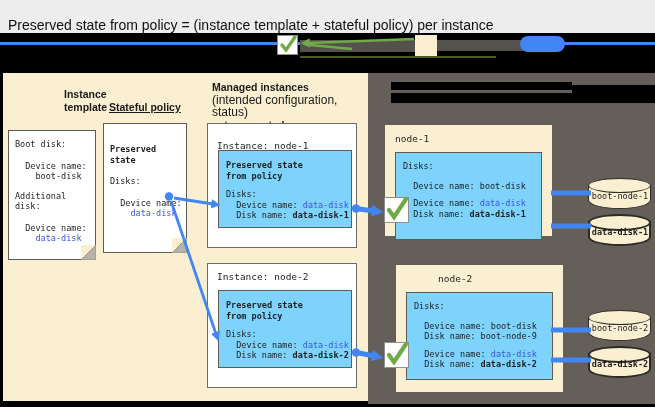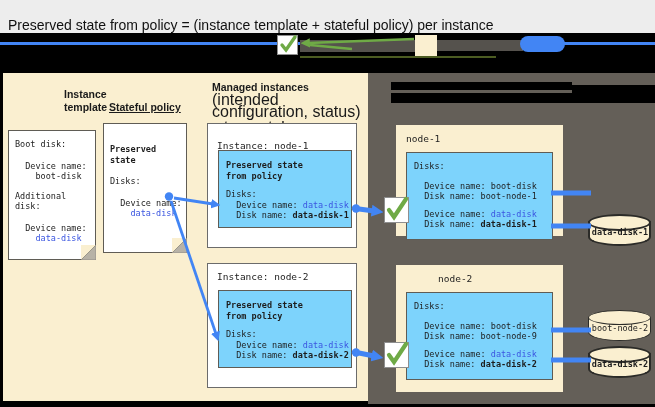--- a/index.html
+++ b/index.html
@@ -15,21 +15,21 @@
   .graybar1{left:300px;top:40px;width:115px;height:12px;background:var(--bargray);}
   .graybar2{left:437px;top:40px;width:86px;height:11px;background:var(--bargray);}
   .creamrect{left:415px;top:35px;width:22px;height:21px;background:var(--cream);}
   .bluepill{left:520px;top:36px;width:45px;height:16px;background:var(--blue);border-radius:8px;}
   
   .cream-panel{left:3px;top:73px;width:365px;height:328px;background:var(--cream);}
   .dark-panel{left:368px;top:73px;width:287px;height:331px;background:var(--dark);}
   .redact{background:#000;}
   
   .h-bold{font-weight:bold;font-size:10.5px;color:#1a1a1a;line-height:12.5px;}
-  .h-reg{font-size:16px;color:#1a1a1a;line-height:12.5px;}
+  .h-reg{font-size:12px;color:#1a1a1a;line-height:12.5px;}
   
   .doc{background:#fff;border:1px solid #5f5c55;}
   .fold{right:-1px;bottom:-1px;width:15px;height:15px;background:var(--cream);}
   .fold svg{display:block;}
   
   .wbox{background:#7dd3fc;border:1px solid #5f5c55;}
   .obox{background:#fff;border:1.5px solid #6b6b6b;}
   .nodebox{background:var(--cream);}
   
   .mono{font-family:"DejaVu Sans Mono",monospace;font-size:8.5px;line-height:10.5px;
@@ -141,46 +141,50 @@
       <div class="abs" style="left:7px;top:9px;">
         <div class="mono b">Preserved state</div>
         <div class="mono b">from policy</div>
         <div class="mono mt8">Disks:</div>
         <div class="mono"><span>  Device name: </span><span class="tblue">data-disk</span></div>
         <div class="mono"><span>  Disk name: </span><span class="b">data-disk-2</span></div>
       </div>
     </div>
   </div>
 
-  <div class="abs nodebox" style="left:396px;top:125px;width:167px;height:111px;">
+  <div class="abs nodebox" style="left:385px;top:125px;width:167px;height:111px;">
     <div class="abs mono-lg" style="left:10px;top:8px;">node-1</div>
     <div class="abs wbox" style="left:10px;top:27px;width:145px;height:86px;">
       <div class="abs" style="left:7px;top:8px;">
         <div class="mono">Disks:</div>
         <div class="mono mt9">  Device name: boot-disk</div>
-        <div class="mono">  Disk name: boot-node-1</div>
         <div class="mono mt7"><span>  Device name: </span><span class="tblue">data-disk</span></div>
         <div class="mono"><span>  Disk name: </span><span class="b">data-disk-1</span></div>
       </div>
     </div>
   </div>
 
   <div class="abs nodebox" style="left:396px;top:265px;width:167px;height:127px;">
     <div class="abs mono-lg" style="left:10px;top:8px;margin-left:32px;">node-2</div>
     <div class="abs wbox" style="left:10px;top:27px;width:145px;height:86px;">
       <div class="abs" style="left:7px;top:8px;">
         <div class="mono">Disks:</div>
         <div class="mono mt9">  Device name: boot-disk</div>
         <div class="mono">  Disk name: boot-node-9</div>
         <div class="mono mt7"><span>  Device name: </span><span class="tblue">data-disk</span></div>
         <div class="mono"><span>  Disk name: </span><span class="b">data-disk-2</span></div>
       </div>
     </div>
   </div>
 
+  <div class="abs cyl" style="left:588px;top:178px;">
+    <div class="cyl-body"></div>
+    <div class="cyl-top"></div>
+    <div class="cyl-label">boot-node-1</div>
+  </div>
   <div class="abs cyl bold" style="left:588px;top:214px;">
     <div class="cyl-body"></div>
     <div class="cyl-top"></div>
     <div class="cyl-label">data-disk-1</div>
   </div>
   <div class="abs cyl" style="left:588px;top:310px;">
     <div class="cyl-body"></div>
     <div class="cyl-top"></div>
     <div class="cyl-label">boot-node-2</div>
   </div>

